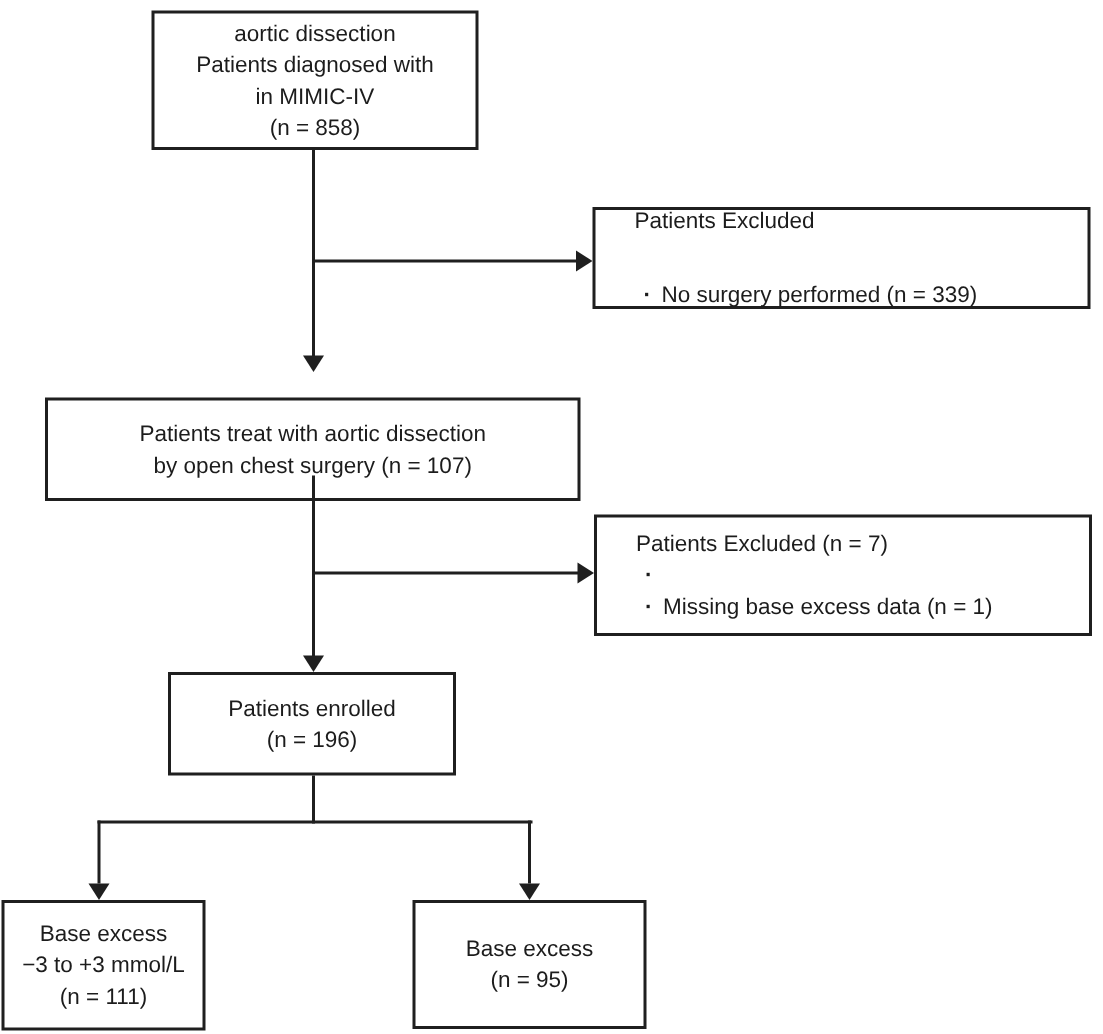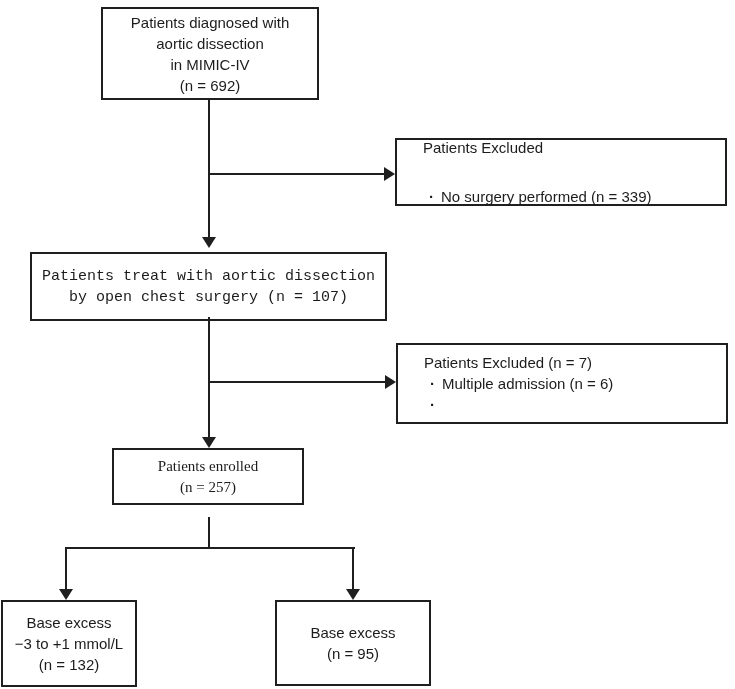--- a/index.html
+++ b/index.html
@@ -61,78 +61,78 @@
     border-bottom: 7px solid transparent;
     border-left: 11px solid var(--line);
   }
 </style>
 </head>
 <body>
 
 <div class="diagram">
 
   <div class="box centered" style="left:101px; top:7px; width:218px; height:93px;">
+    <div class="tl">aortic dissection</div>
     <div class="tl">Patients diagnosed with</div>
-    <div class="tl">aortic dissection</div>
     <div class="tl">in MIMIC-IV</div>
-    <div class="tl">(n = 692)</div>
+    <div class="tl">(n = 858)</div>
   </div>
 
   <div class="cline" style="left:208px; top:99px; width:2px; height:139px;"></div>
   <div class="arrow-down" style="left:202px; top:237px;"></div>
 
   <div class="cline" style="left:209px; top:173px; width:176px; height:2px;"></div>
   <div class="arrow-right" style="left:384px; top:167px;"></div>
 
   <div class="box lefted" style="left:395px; top:138px; width:332px; height:68px;gap:28px;">
     <div class="tl">Patients Excluded</div>
     <div class="bullet-line">
       <span class="bullet-dot">·</span>
       <span>No surgery performed (n = 339)</span>
     </div>
   </div>
 
-  <div class="box centered" style="left:30px; top:252px; width:357px; height:69px;font-family:Liberation Mono, monospace;">
+  <div class="box centered" style="left:30px; top:265px; width:357px; height:69px;">
     <div class="tl">Patients treat with aortic dissection</div>
     <div class="tl">by open chest surgery (n = 107)</div>
   </div>
 
   <div class="cline" style="left:208px; top:317px; width:2px; height:121px;"></div>
   <div class="arrow-down" style="left:202px; top:437px;"></div>
 
   <div class="cline" style="left:209px; top:381px; width:177px; height:2px;"></div>
   <div class="arrow-right" style="left:385px; top:375px;"></div>
 
   <div class="box lefted" style="left:396px; top:343px; width:332px; height:81px;">
     <div class="tl">Patients Excluded (n = 7)</div>
     <div class="bullet-line">
       <span class="bullet-dot">·</span>
-      <span>Multiple admission (n = 6)</span>
     </div>
     <div class="bullet-line">
       <span class="bullet-dot">·</span>
+      <span>Missing base excess data (n = 1)</span>
     </div>
   </div>
 
-  <div class="box centered" style="left:112px; top:448px; width:192px; height:57px;font-family:Liberation Serif, serif;">
+  <div class="box centered" style="left:112px; top:448px; width:192px; height:69px;">
     <div class="tl">Patients enrolled</div>
-    <div class="tl">(n = 257)</div>
+    <div class="tl">(n = 196)</div>
   </div>
 
   <div class="cline" style="left:208px; top:517px; width:2px; height:32px;"></div>
   <div class="cline" style="left:65px; top:547px; width:290px; height:2px;"></div>
   <div class="cline" style="left:65px; top:547px; width:2px; height:42px;"></div>
   <div class="arrow-down" style="left:59px; top:589px;"></div>
   <div class="cline" style="left:352px; top:547px; width:2px; height:42px;"></div>
   <div class="arrow-down" style="left:346px; top:589px;"></div>
 
   <div class="box centered" style="left:1px; top:600px; width:136px; height:87px;">
     <div class="tl">Base excess</div>
-    <div class="tl">−3 to +1 mmol/L</div>
-    <div class="tl">(n = 132)</div>
+    <div class="tl">−3 to +3 mmol/L</div>
+    <div class="tl">(n = 111)</div>
   </div>
 
   <div class="box centered" style="left:275px; top:600px; width:156px; height:86px;">
     <div class="tl">Base excess</div>
     <div class="tl">(n = 95)</div>
   </div>
 
 </div>
 
 </body></html>

